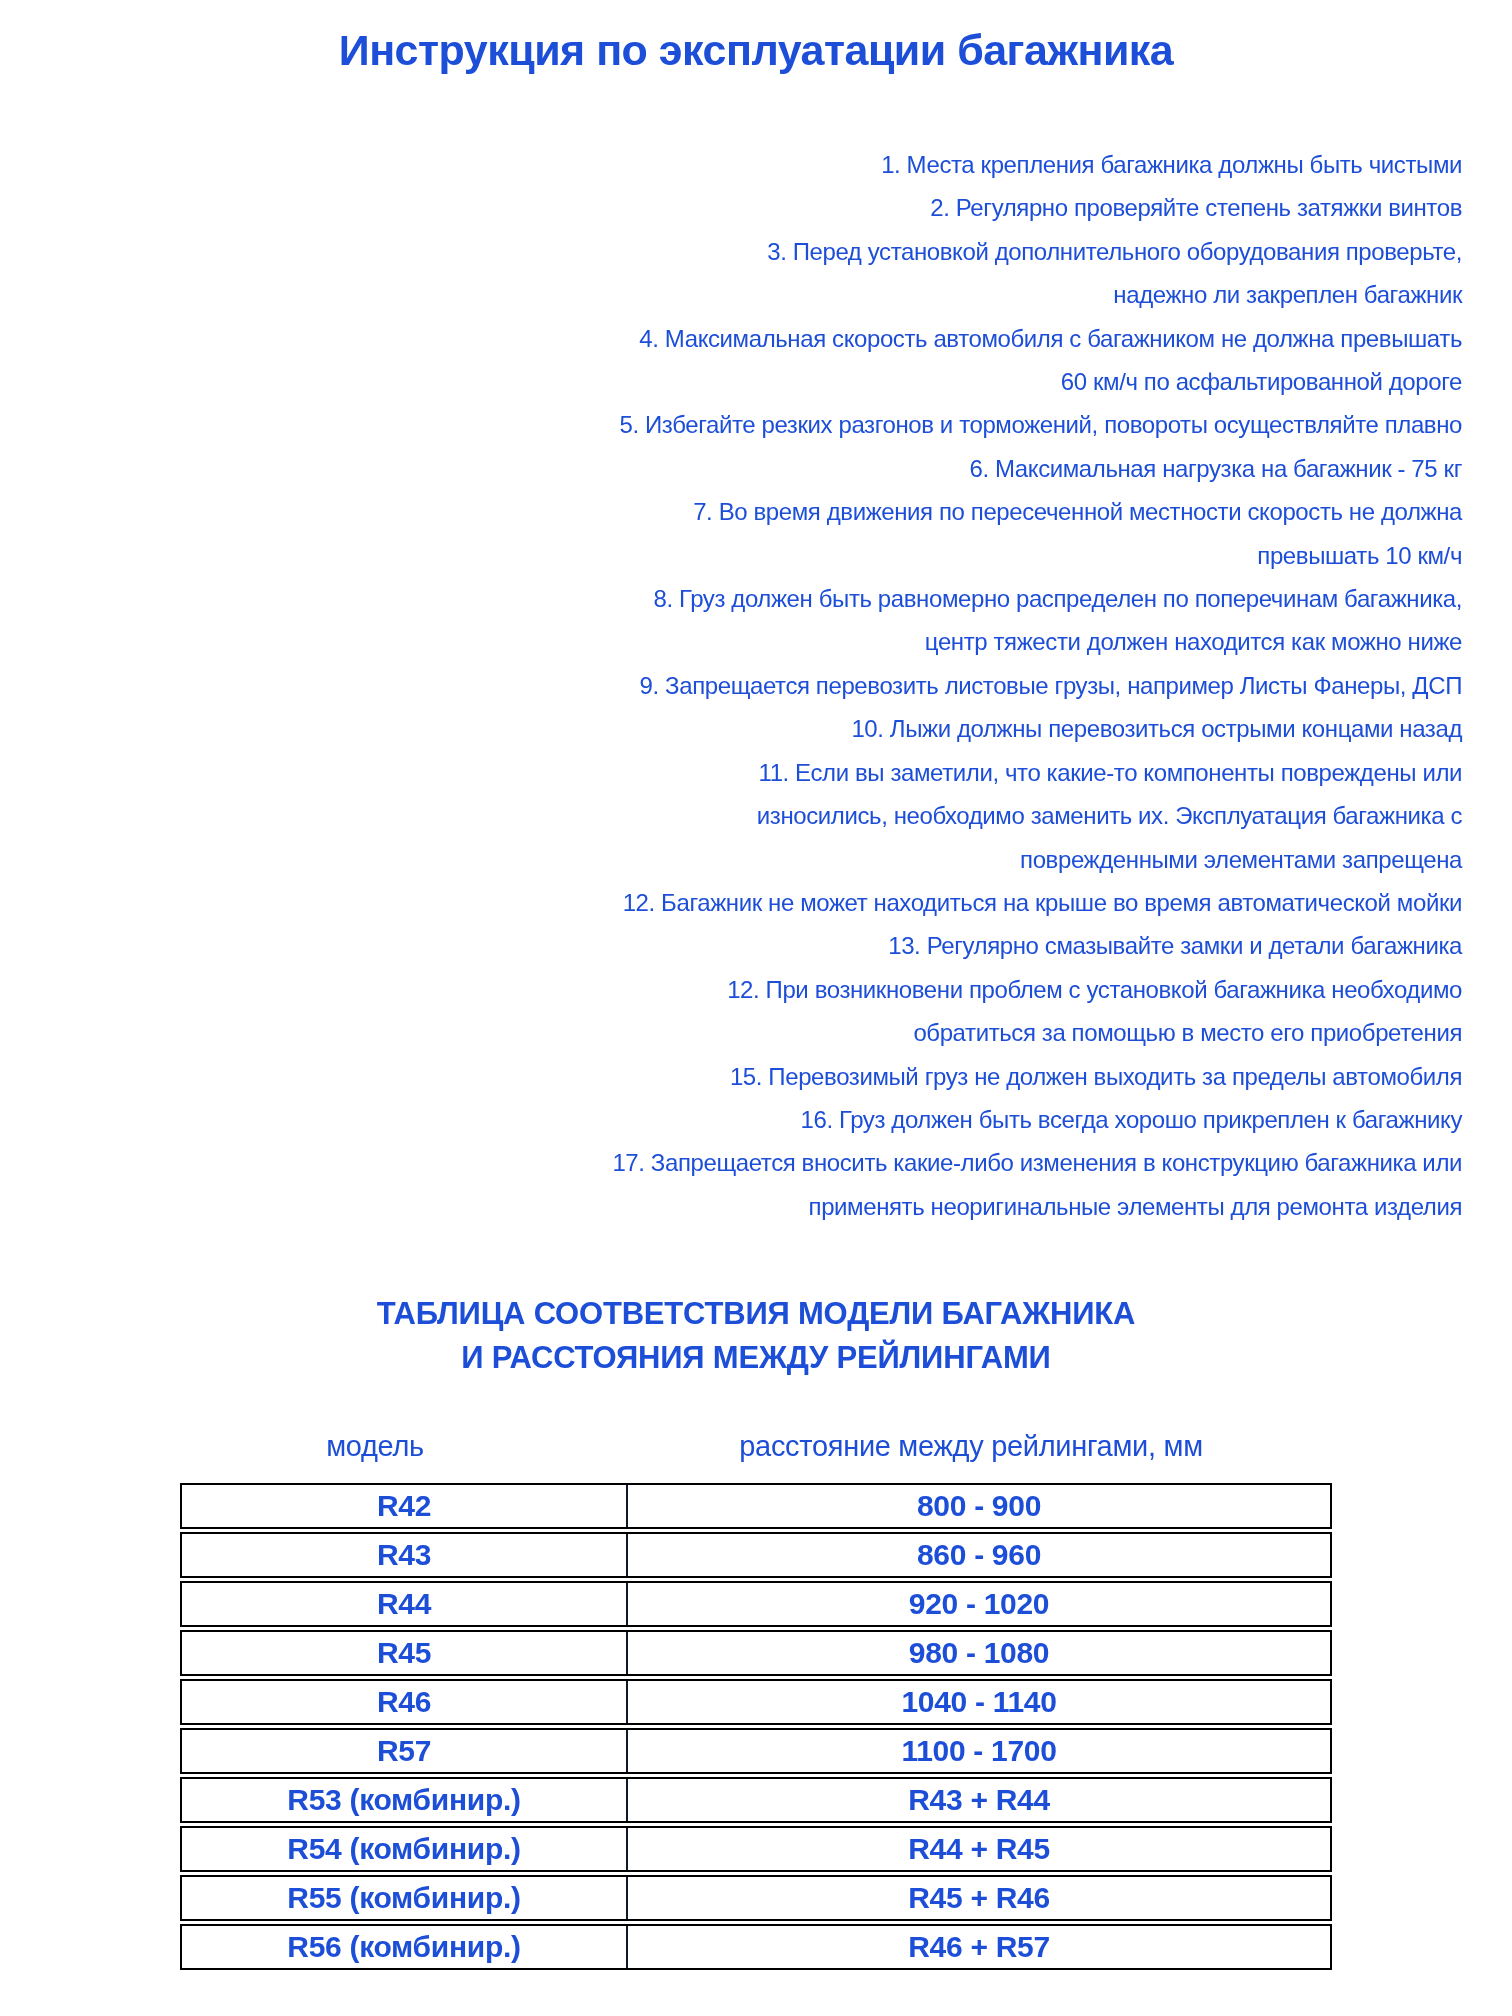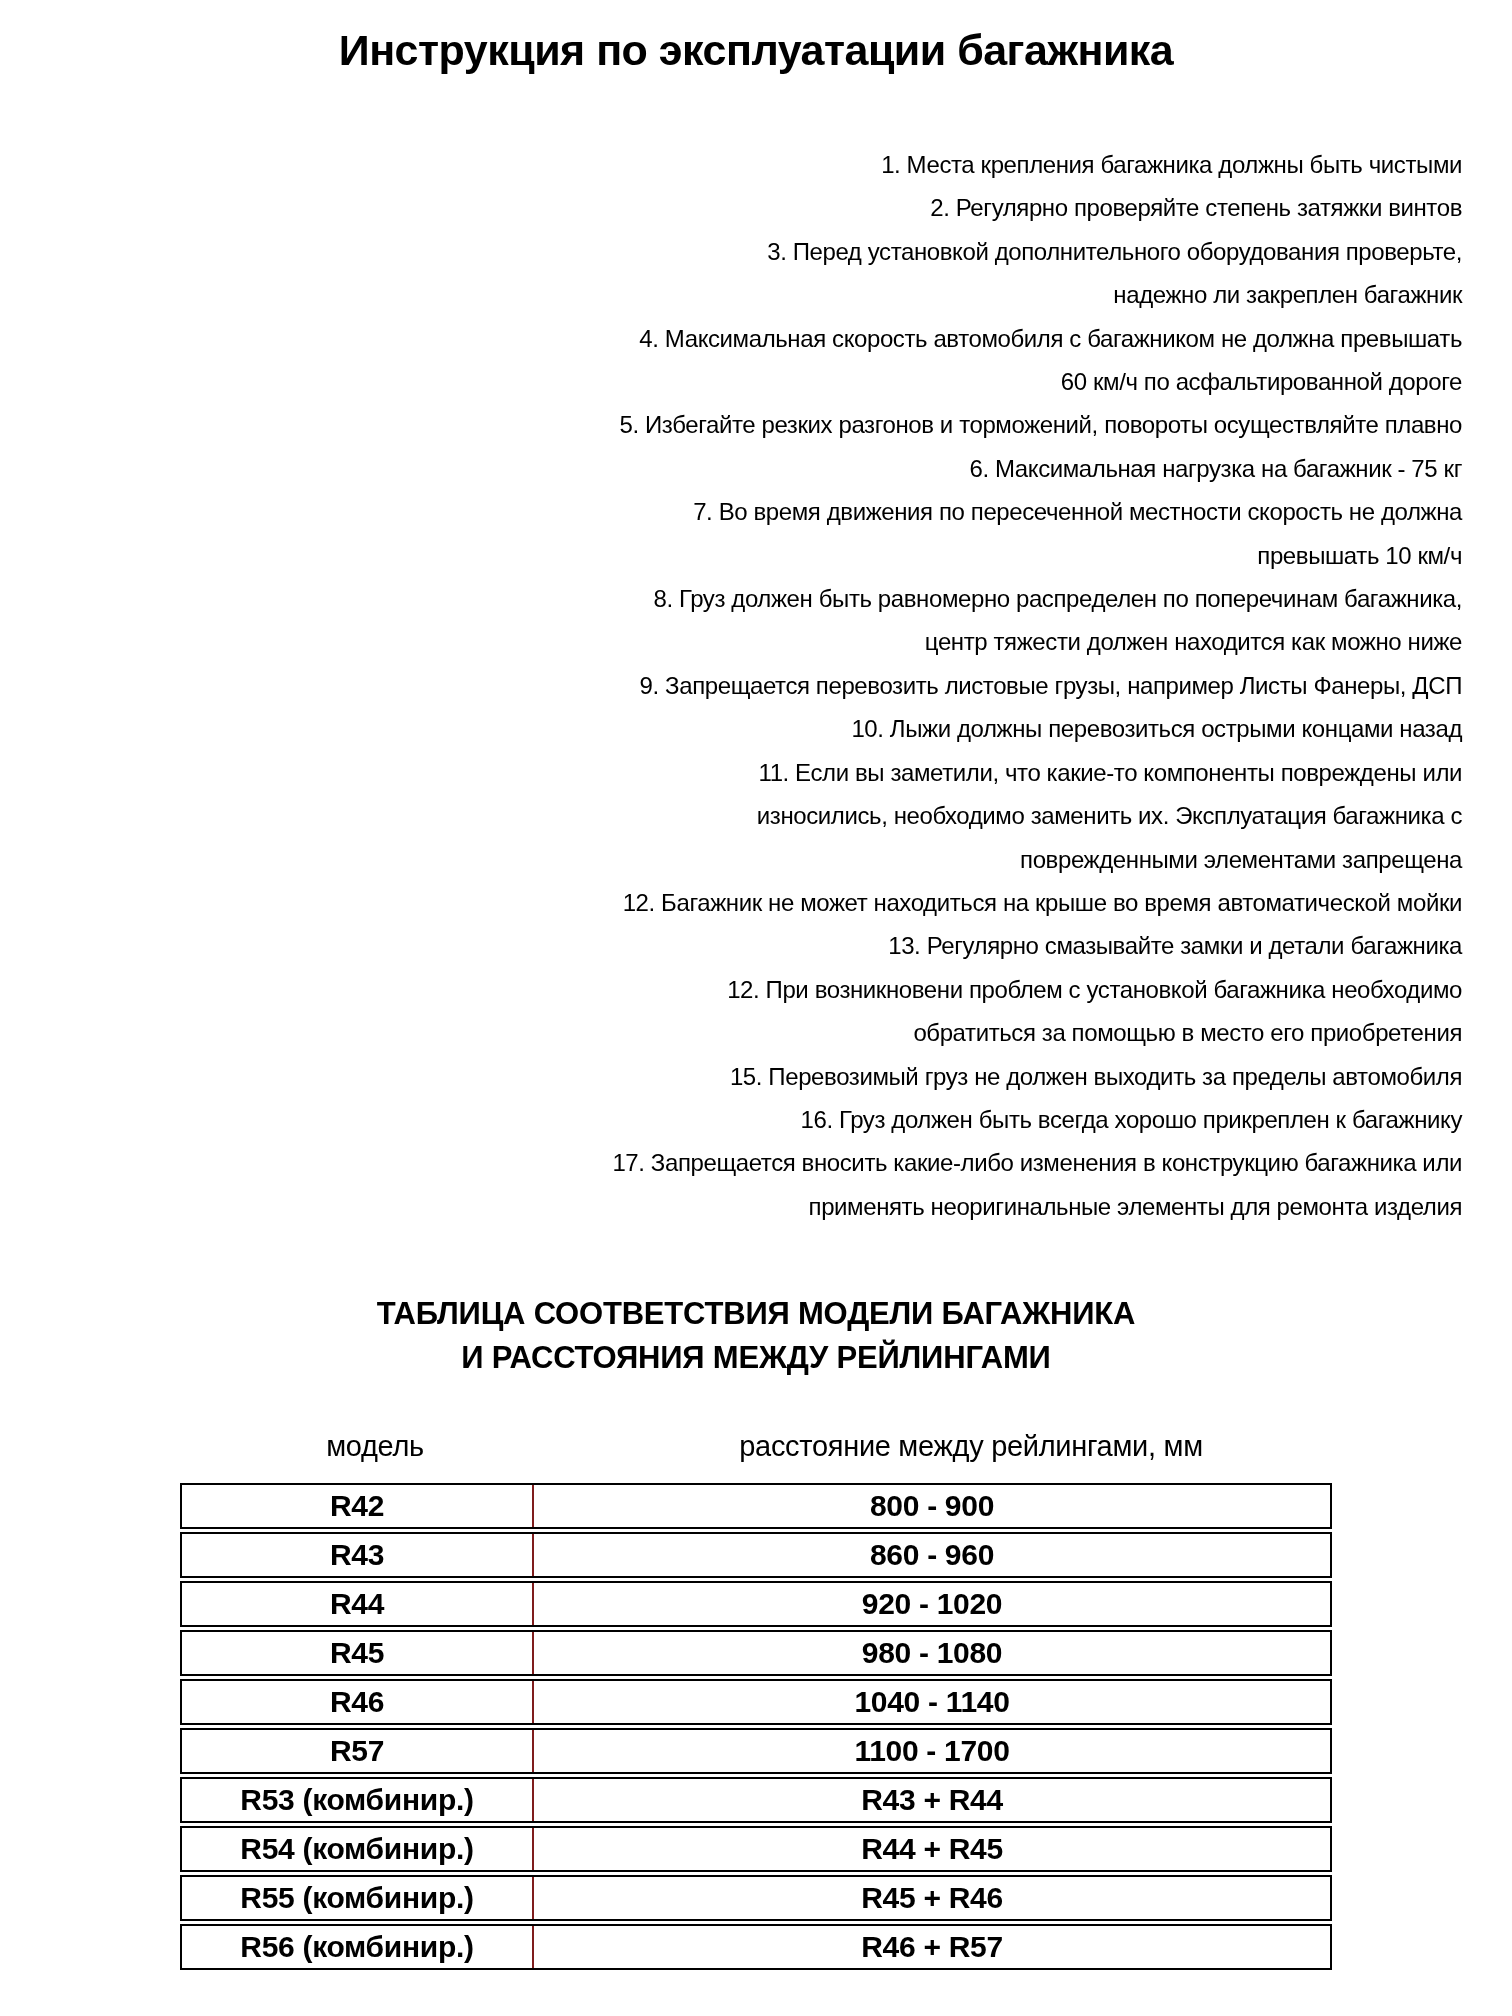--- a/index.html
+++ b/index.html
@@ -5,21 +5,21 @@
   html, body {
     margin: 0;
     padding: 0;
     background: #ffffff;
   }
   .page {
     position: relative;
     width: 1512px;
     height: 2016px;
     background: #ffffff;
-    color: #000000;
+    color: #1d4ed8;
     font-family: "Liberation Sans", "DejaVu Sans", sans-serif;
     box-sizing: border-box;
     overflow: hidden;
   }
   .doc-title {
     margin: 26px 0 0 0;
     text-align: center;
     font-size: 43px;
     font-weight: 700;
     letter-spacing: -0.5px;
@@ -71,22 +71,22 @@
   .t-cell {
     height: 42px;
     display: flex;
     align-items: center;
     justify-content: center;
     font-size: 30px;
     font-weight: 700;
     letter-spacing: -0.3px;
   }
   .t-model {
-    width: 352px;
-    border-right: 2px solid #7f1d1d;
+    width: 446px;
+    border-right: 2px solid #0f172a;
     box-sizing: border-box;
   }
   .t-dist { flex: 1; }
 </style>
 </head>
 <body>
 
 <div class="page">
 
   <h1 class="doc-title">Инструкция по эксплуатации багажника</h1>

